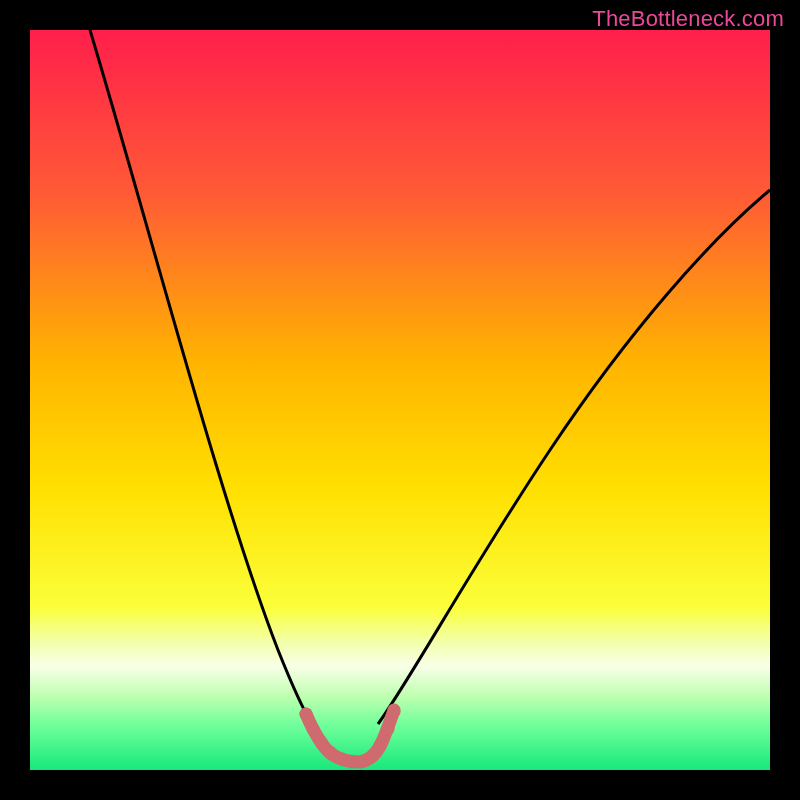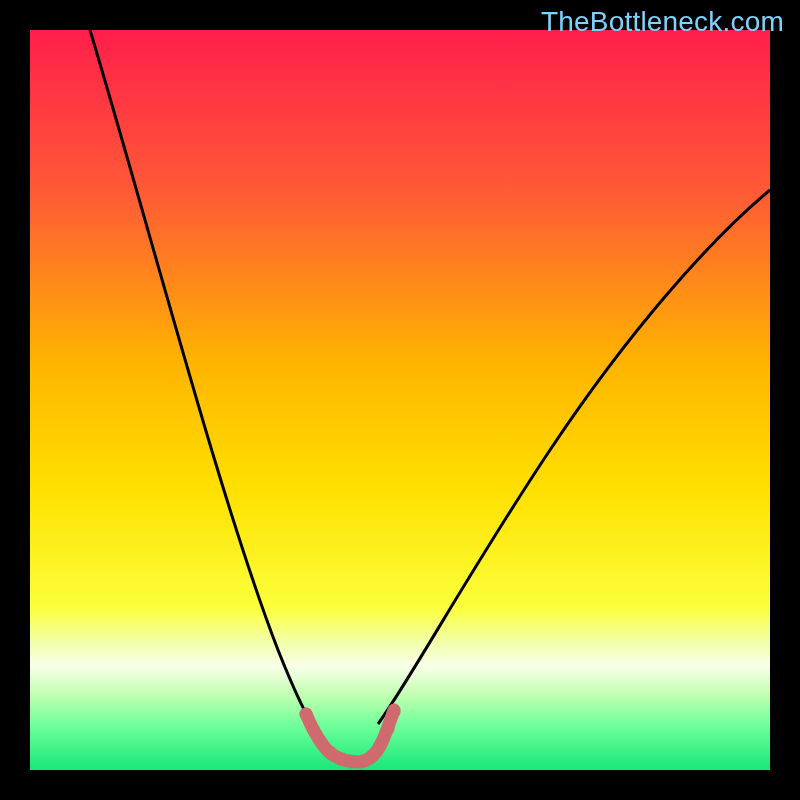--- a/index.html
+++ b/index.html
@@ -20,22 +20,22 @@
     position: absolute;
     left: 30px;
     top: 30px;
     width: 740px;
     height: 740px;
   }
   .watermark {
     position: absolute;
     top: 6px;
     right: 16px;
-    font-size: 28px;
-    color: #7dd3fc;
+    font-size: 22px;
+    color: #ec4899;
     font-weight: 400;
     letter-spacing: 0.2px;
   }
   svg {
     display: block;
   }
 </style>
 </head>
 <body>
 

